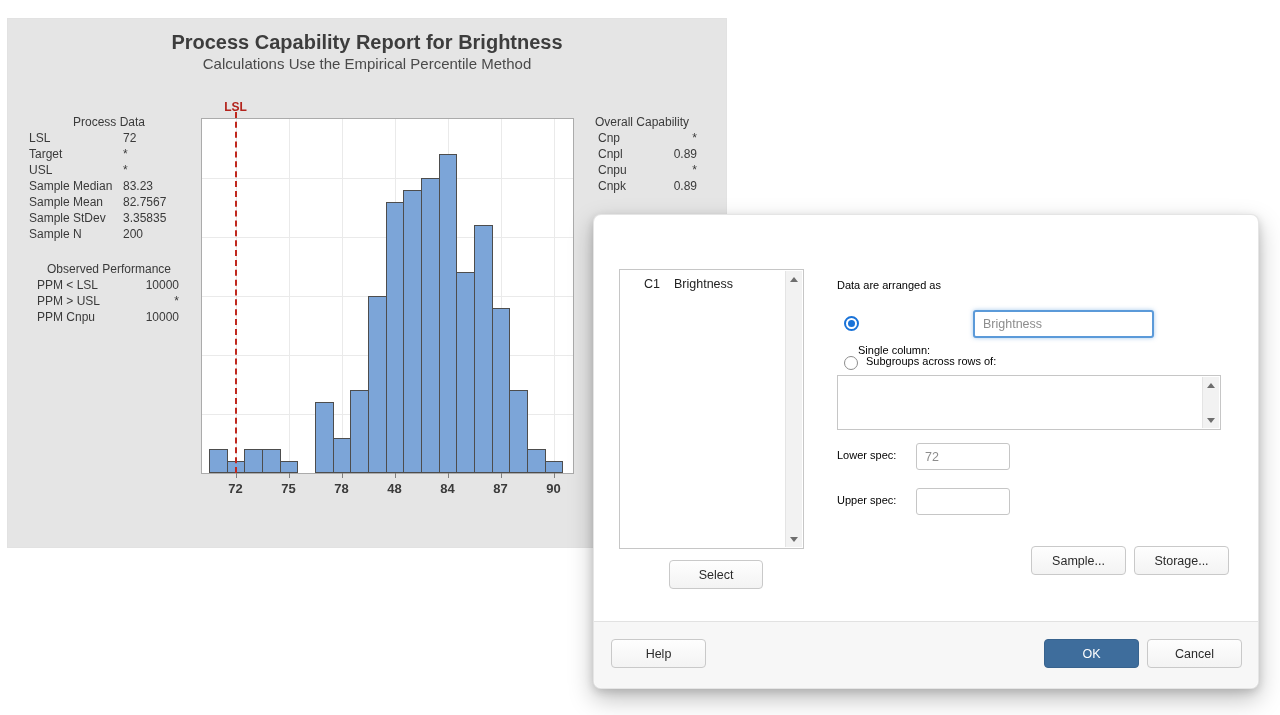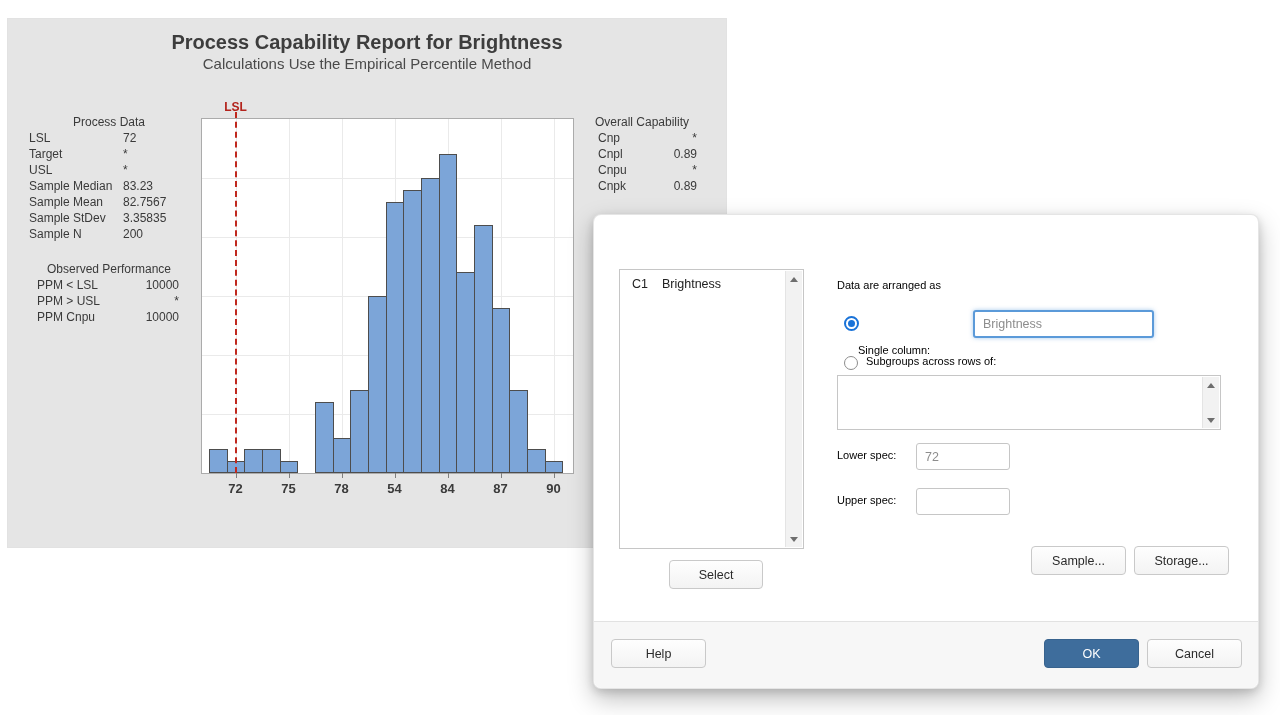--- a/index.html
+++ b/index.html
@@ -44,21 +44,21 @@
     box-shadow:0 10px 24px rgba(0,0,0,0.25), 0 3px 8px rgba(0,0,0,0.14); z-index:10; }
   #dialog-titlebar { position:absolute; left:0; top:0; right:0; height:26px;
     background:linear-gradient(90deg,#f3f7f0 0%,#edf3f5 60%,#eaf2f0 100%);
     border-bottom:1px solid #e6e6e6; border-radius:8px 8px 0 0; }
   #dialog-title { position:absolute; left:14px; top:0; line-height:27px; font-size:12px; color:#1c1c1c; }
   #dialog-close { position:absolute; right:12px; top:4px; width:18px; height:18px;
     text-align:center; line-height:18px; font-size:13px; color:#404040; cursor:default; }
 
   #column-listbox { position:absolute; left:25px; top:54px; width:183px; height:278px;
     background:#fff; border:1px solid #c6c6c6; }
-  .list-item { position:absolute; left:0; top:7px; right:18px; height:18px; font-size:12.5px; color:#222; }
+  .list-item { position:absolute; left:12px; top:7px; right:18px; height:18px; font-size:12.5px; color:#222; }
   .list-item .col-id { position:absolute; left:12px; }
   .list-item .col-name { position:absolute; left:42px; }
 
   .scrollbar { position:absolute; top:1px; right:1px; bottom:1px; width:16px;
     background:#f2f2f2; border-left:1px solid #e4e4e4; }
   .sb-btn { position:absolute; left:0; right:0; height:16px; display:flex;
     align-items:center; justify-content:center; background:#f2f2f2; }
   .sb-up { top:0; } .sb-down { bottom:0; }
   .tri-up { width:0; height:0; border-left:4px solid transparent; border-right:4px solid transparent;
     border-bottom:5px solid #6e6e6e; }
@@ -174,21 +174,21 @@
       <div class="xtick" style="left: 33.5667px;"></div>
       <div class="xlabel" style="left: 33.5667px;">72</div>
       <div class="vgrid" style="left: 86.5667px; background: rgb(234, 234, 234);"></div>
       <div class="xtick" style="left: 86.5667px;"></div>
       <div class="xlabel" style="left: 86.5667px;">75</div>
       <div class="vgrid" style="left: 139.567px; background: rgb(234, 234, 234);"></div>
       <div class="xtick" style="left: 139.567px;"></div>
       <div class="xlabel" style="left: 139.567px;">78</div>
       <div class="vgrid" style="left: 192.567px; background: rgb(234, 234, 234);"></div>
       <div class="xtick" style="left: 192.567px;"></div>
-      <div class="xlabel" style="left: 192.567px;">54</div>
+      <div class="xlabel" style="left: 192.567px;">48</div>
       <div class="vgrid" style="left: 245.567px; background: rgb(234, 234, 234);"></div>
       <div class="xtick" style="left: 245.567px;"></div>
       <div class="xlabel" style="left: 245.567px;">84</div>
       <div class="vgrid" style="left: 298.567px; background: rgb(234, 234, 234);"></div>
       <div class="xtick" style="left: 298.567px;"></div>
       <div class="xlabel" style="left: 298.567px;">87</div>
       <div class="vgrid" style="left: 351.567px; background: rgb(234, 234, 234);"></div>
       <div class="xtick" style="left: 351.567px;"></div>
       <div class="xlabel" style="left: 351.567px;">90</div>
       <div class="bar" style="left: 7.06667px; width: 18.6667px; height: 23.6px; background: rgb(124, 165, 216); border-color: rgb(77, 77, 77);"></div>

